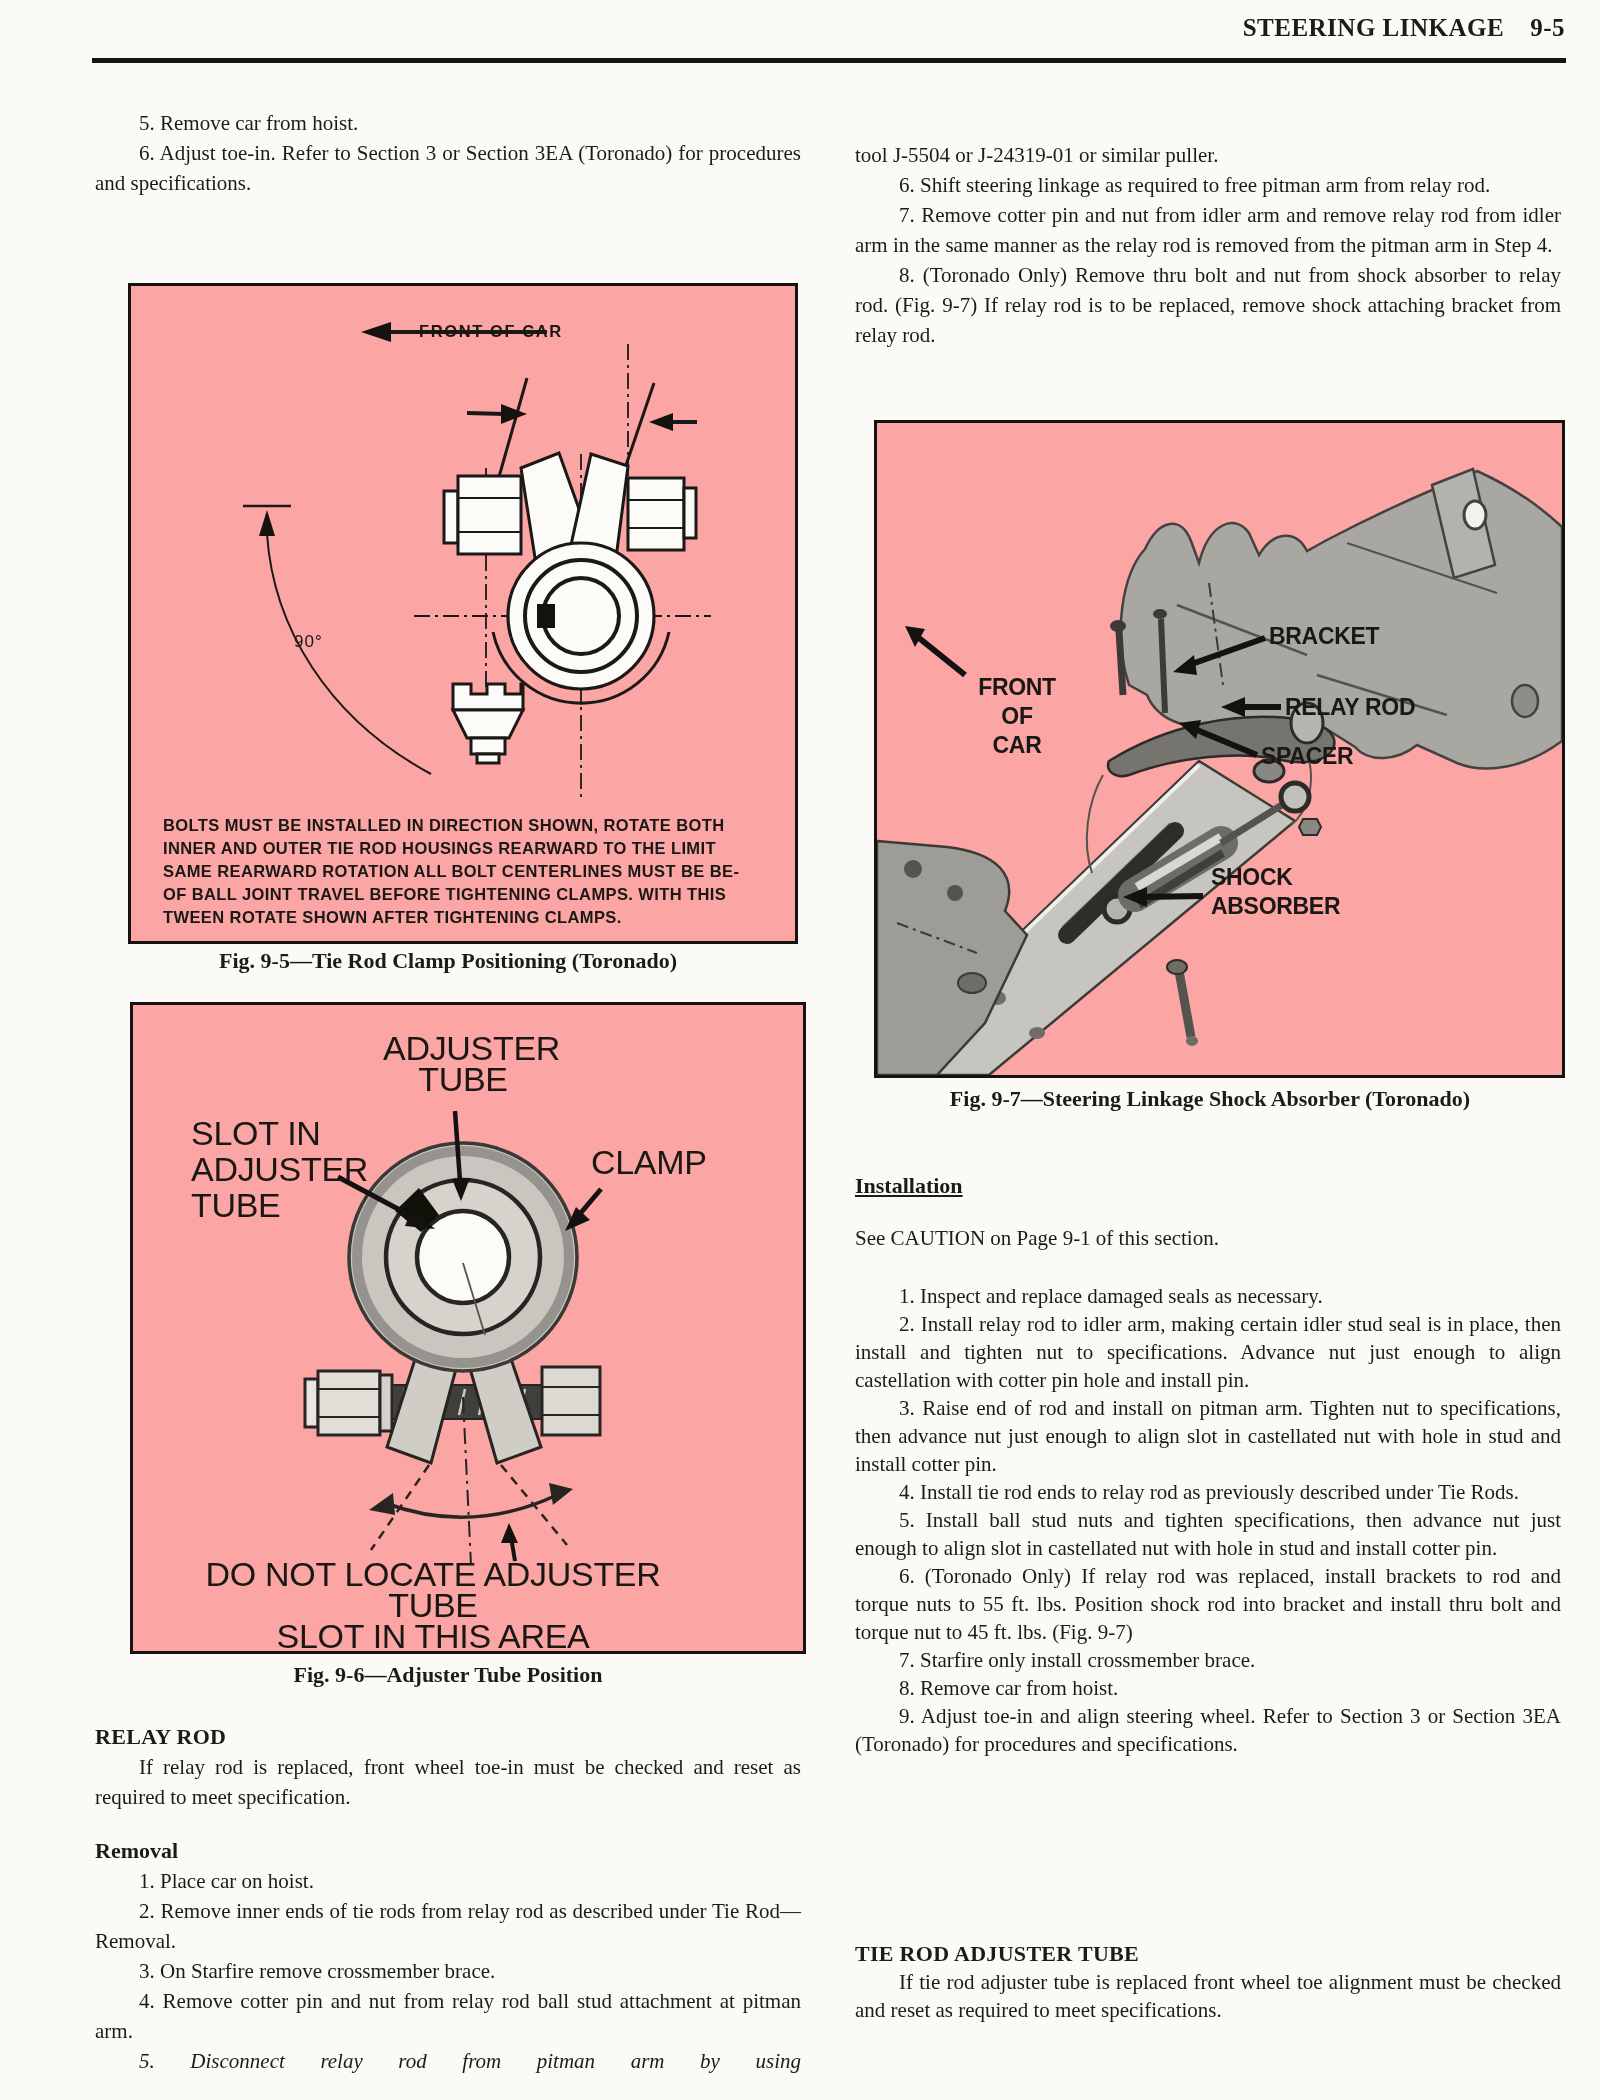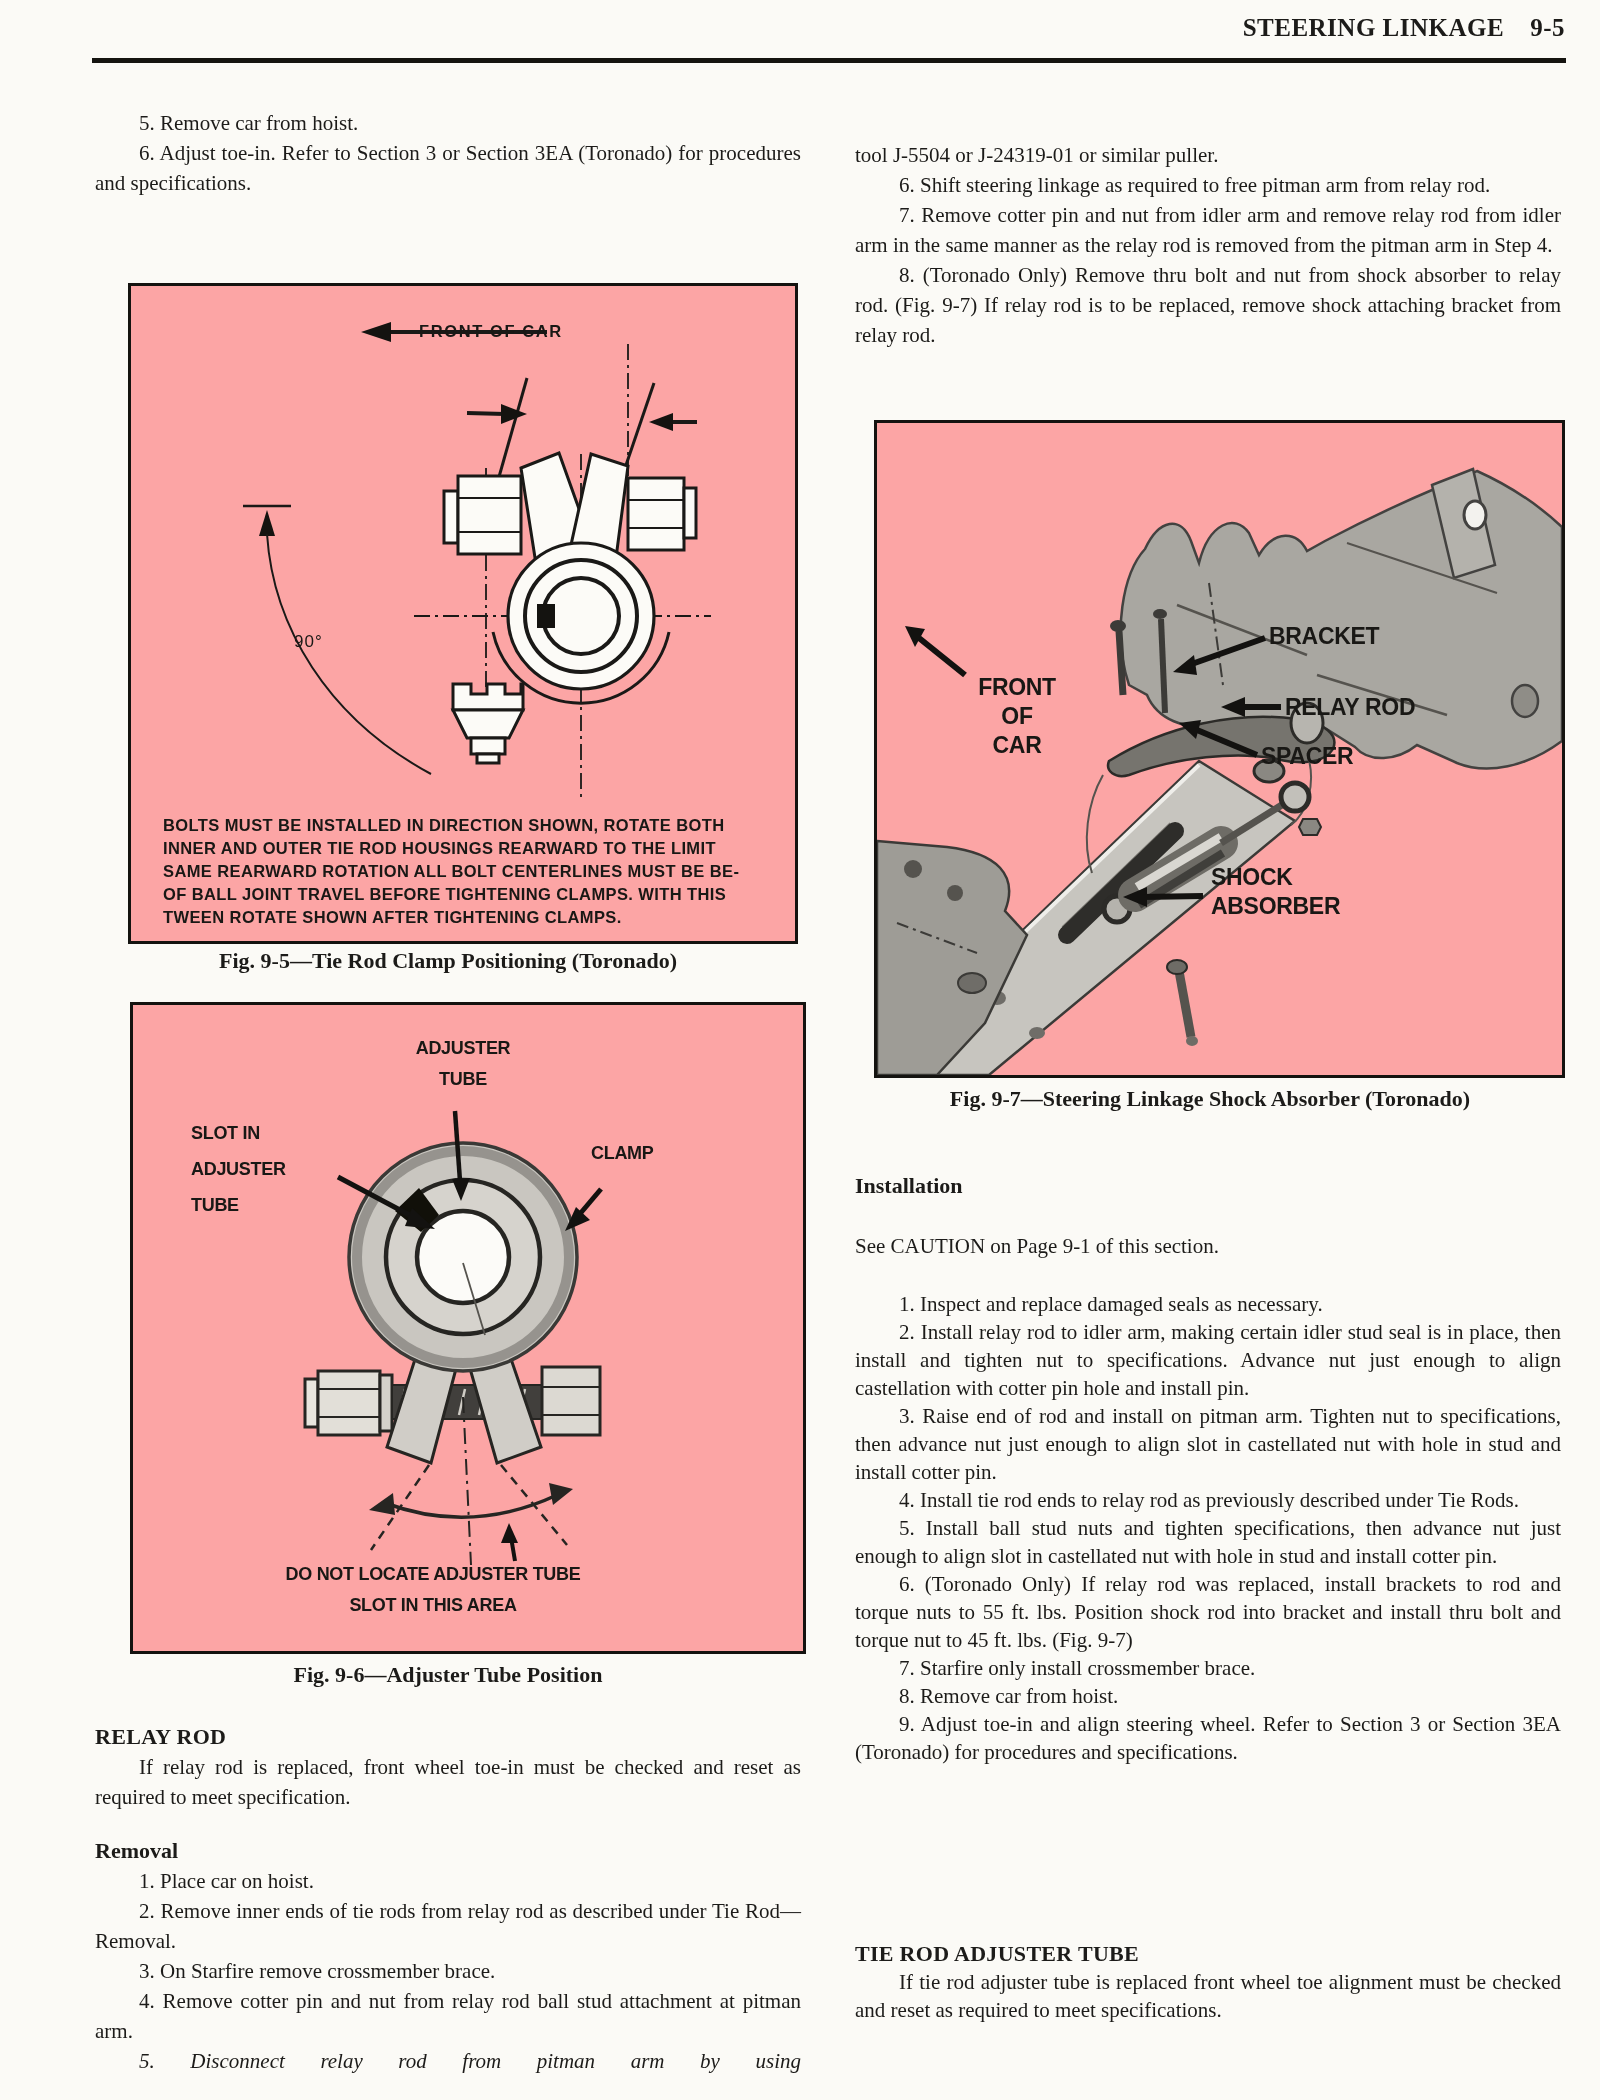--- a/index.html
+++ b/index.html
@@ -23,21 +23,21 @@
   p.jlast { text-align-last:justify;font-style:italic; }
   .h-sec { font-weight:bold; font-size:22px; text-align:left; }
   .h-caps { font-weight:bold; font-size:22px; letter-spacing:.3px; }
 
   
   .figbox { position:absolute; border:3.5px solid #141310; background:#fca5a5; }
   .figbox svg { position:absolute; left:0; top:0; }
   .figlabel { position:absolute; font-family:"Liberation Sans", sans-serif; color:#191815; }
   .f95lab { font-size:16.5px; letter-spacing:1.6px; font-weight:600; }
   .f95note { font-size:16.5px; line-height:23px; letter-spacing:.4px; font-weight:600; text-align:left; }
-  .handlab { font-weight:bold; font-size:18px; letter-spacing:-0.3px; }
+  .handlab { font-weight:normal; font-size:34px; letter-spacing:-0.3px; }
   .handlab7 { font-weight:bold; font-size:23px; letter-spacing:-0.3px; }
   .caption { position:absolute; text-align:center; font-weight:bold; font-size:22px; }
 
   .ink { stroke:#1a1917; fill:none; }
   .inkfill { fill:#141310; stroke:none; }
   .whitepart { fill:#fcfbf7; stroke:#1a1917; }
 </style>
 </head>
 <body>
 
@@ -316,21 +316,21 @@
     <div class="figlabel handlab7" style="left:408px; top:271px;">RELAY ROD</div>
     <div class="figlabel handlab7" style="left:384px; top:320px;">SPACER</div>
     <div class="figlabel handlab7" style="left:334px; top:440px; line-height:29px;">
       <div>SHOCK</div>
       <div>ABSORBER</div>
     </div>
   </div>
   <div class="caption" style="left:855px; top:1086px; width:710px;">Fig. 9-7—Steering Linkage Shock Absorber (Toronado)</div>
 
   <div class="txtcol" style="left:855px; top:1172px; width:706px; line-height:28px;">
-    <div class="h-sec" style="margin-bottom:32px;">Installation</div>
+    <div class="h-sec" style="margin-bottom:24px;text-decoration:underline;">Installation</div>
     <p>See CAUTION on Page 9-1 of this section.</p>
     <div style="height:30px;"></div>
     <p class="step">1. Inspect and replace damaged seals as necessary.</p>
     <p class="step">2. Install relay rod to idler arm, making certain idler stud seal is in place, then install and tighten nut to specifications. Advance nut just enough to align castellation with cotter pin hole and install pin.</p>
     <p class="step">3. Raise end of rod and install on pitman arm. Tighten nut to specifications, then advance nut just enough to align slot in castellated nut with hole in stud and install cotter pin.</p>
     <p class="step">4. Install tie rod ends to relay rod as previously described under Tie Rods.</p>
     <p class="step">5. Install ball stud nuts and tighten specifications, then advance nut just enough to align slot in castellated nut with hole in stud and install cotter pin.</p>
     <p class="step">6. (Toronado Only) If relay rod was replaced, install brackets to rod and torque nuts to 55 ft. lbs. Position shock rod into bracket and install thru bolt and torque nut to 45 ft. lbs. (Fig. 9-7)</p>
     <p class="step">7. Starfire only install crossmember brace.</p>
     <p class="step">8. Remove car from hoist.</p>

